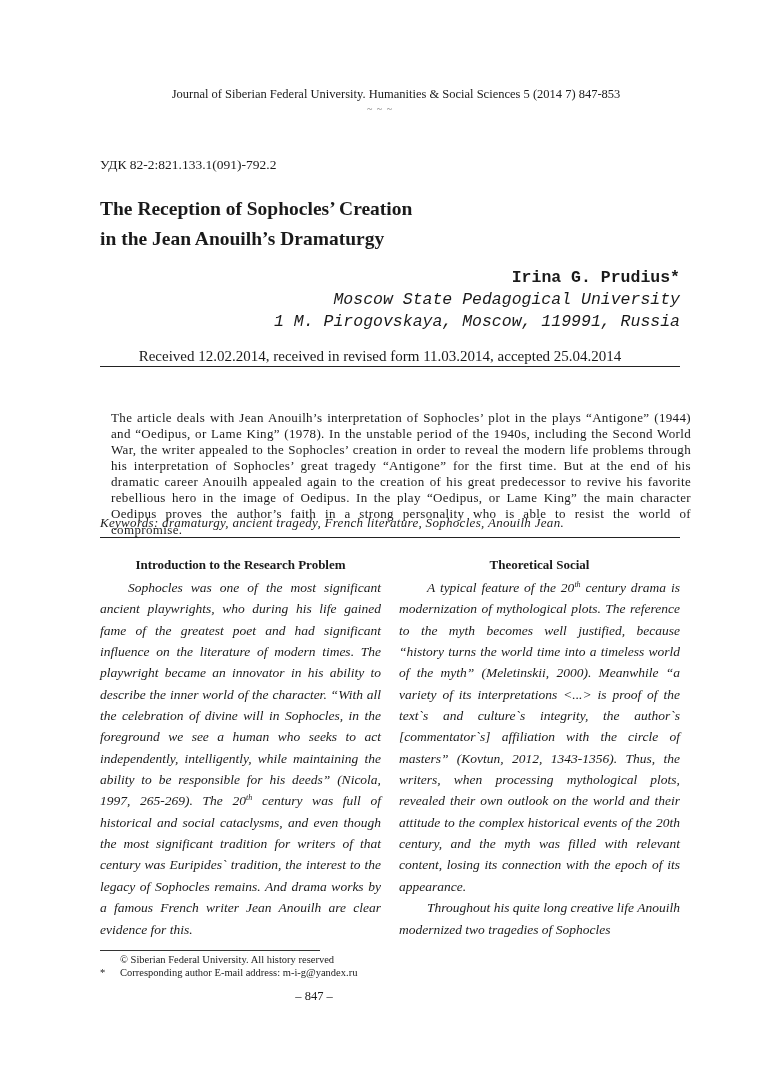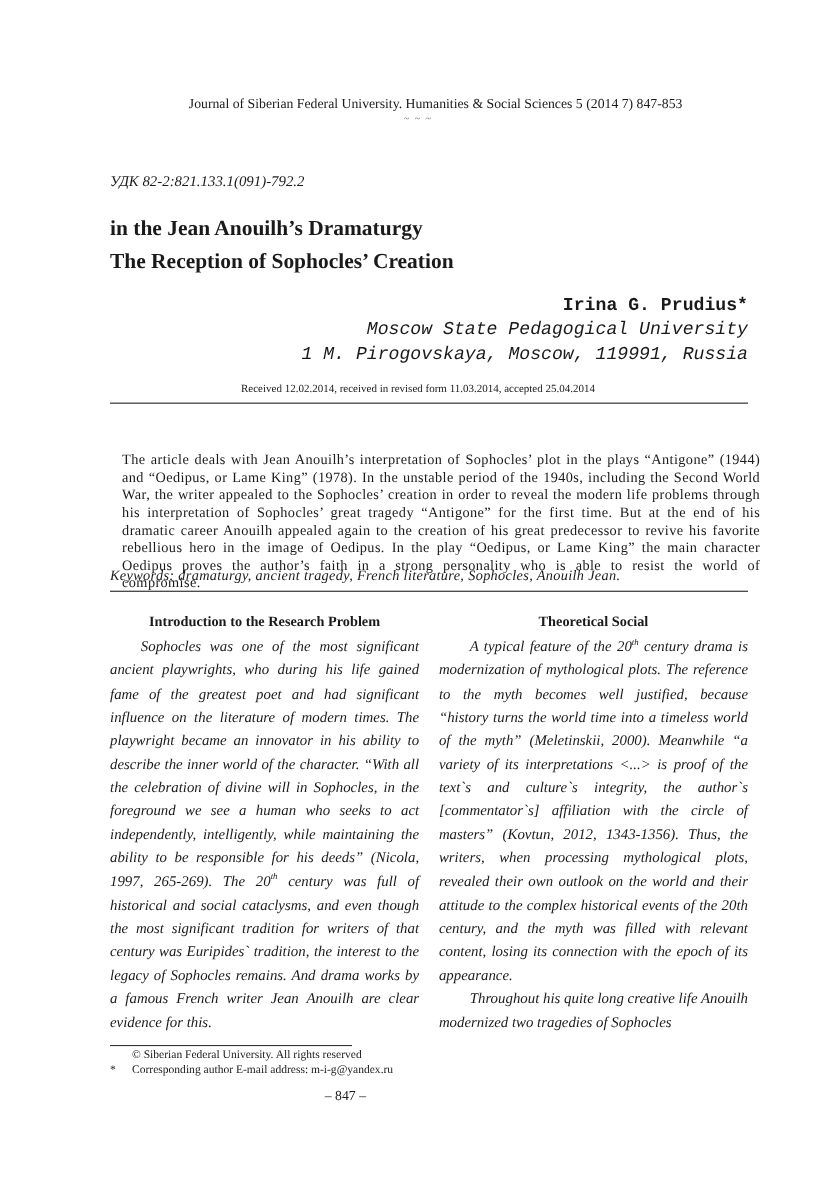--- a/index.html
+++ b/index.html
@@ -3,26 +3,26 @@
 <meta charset="utf-8">
 <style>
   html, body { margin: 0; padding: 0; background: #ffffff; }
   body {
     width: 760px; height: 1080px; position: relative; overflow: hidden;
     font-family: "Liberation Serif", "DejaVu Serif", serif; color: #1a1a1a;
   }
   .abs { position: absolute; }
   .journal-header { top: 87px; left: 16px; width: 760px; text-align: center; font-size: 12.5px; }
   .tilde { top: 103px; left: 0; width: 760px; text-align: center; font-size: 10px; color: #777; letter-spacing: 1px; }
-  .udk { top: 157px; left: 100px; font-size: 13.5px; font-style: italic; }
+  .udk { top: 157px; left: 100px; font-size: 13.5px; }
   .title { top: 194px; left: 100px; font-size: 19.5px; font-weight: bold; line-height: 30px; }
   .author-block { top: 267px; right: 80px; text-align: right; font-family: Liberation Mono, monospace; }
   .author-name { font-size: 16.5px; font-weight: bold; line-height: 22px; }
   .affil { font-size: 16.5px; font-style: italic; line-height: 22px; }
-  .received { top: 348px; left: 0; width: 760px; text-align: center; font-size: 10px; }
+  .received { top: 348px; left: 0; width: 760px; text-align: center; font-size: 15px; }
   .rule { left: 100px; width: 580px; height: 0; border-top: 1.3px solid #222; }
   .rule-top { top: 366px; }
   .rule-bottom { top: 537px; }
   .abstract {
     top: 372px; left: 111px; width: 580px; font-size: 13px; 
     line-height: 16px; text-align: justify; letter-spacing: 0.35px; word-spacing: 0.5px; margin-top: 38px;
   }
   .keywords { top: 515px; left: 100px; width: 580px; font-size: 13px; font-style: italic; letter-spacing: 0.3px; }
   .col { top: 555px; width: 281px; font-size: 13.5px; line-height: 21.35px; text-align: justify; }
   .col-left { left: 100px; }
@@ -39,22 +39,22 @@
 </style>
 </head>
 <body>
 
 <div class="abs journal-header">Journal of  Siberian Federal University.  Humanities &amp; Social Sciences 5 (2014 7) 847-853</div>
 <div class="abs tilde">~ ~ ~</div>
 
 <div class="abs udk">УДК 82-2:821.133.1(091)-792.2</div>
 
 <div class="abs title">
+  <div>The Reception of Sophocles’ Creation</div>
   <div>in the Jean Anouilh’s Dramaturgy</div>
-  <div>The Reception of Sophocles’ Creation</div>
 </div>
 
 <div class="abs author-block">
   <div class="author-name">Irina G. Prudius*</div>
   <div class="affil">Moscow State Pedagogical University</div>
   <div class="affil">1 M. Pirogovskaya, Moscow, 119991, Russia</div>
 </div>
 
 <div class="abs received">Received 12.02.2014, received in revised form 11.03.2014, accepted 25.04.2014</div>
 
@@ -68,18 +68,18 @@
   <p><span>Sophocles was one of the most significant ancient playwrights, who during his life gained fame of the greatest poet and had significant influence on the literature of modern times. The playwright became an innovator in his ability to describe the inner world of the character. “With all the celebration of divine will in Sophocles, in the foreground we see a human who seeks to act independently, intelligently, while maintaining the ability to be responsible for his deeds” (Nicola, 1997, 265-269). The 20</span><sup>th</sup><span> century was full of historical and social cataclysms, and even though the most significant tradition for writers of that century was Euripides` tradition, the interest to the legacy of Sophocles remains. And drama works by a famous French writer Jean Anouilh are clear evidence for this.</span></p>
 </div>
 
 <div class="abs col col-right">
   <h2>Theoretical Social</h2>
   <p><span>A typical feature of the 20</span><sup>th</sup><span> century drama is modernization of mythological plots. The reference to the myth becomes well justified, because “history turns the world time into a timeless world of the myth” (Meletinskii, 2000). Meanwhile “a variety of its interpretations &lt;...&gt; is proof of the text`s and culture`s integrity, the author`s [commentator`s] affiliation with the circle of masters” (Kovtun, 2012, 1343-1356). Thus, the writers, when processing mythological plots, revealed their own outlook on the world and their attitude to the complex historical events of the 20th century, and the myth was filled with relevant content, losing its connection with the epoch of its appearance.</span></p>
   <p>Throughout his quite long creative life Anouilh modernized two tragedies of Sophocles</p>
 </div>
 
 <div class="abs fn-rule"></div>
-<div class="abs fn fn1">© Siberian Federal University. All rights reserved</div>
+<div class="abs fn fn1">© Siberian Federal University. All history reserved</div>
 <div class="abs fn fn2">
   <span class="star">*</span><span>Corresponding author E-mail address: m-i-g@yandex.ru</span>
 </div>
 
 <div class="abs page-num">– 847 –</div>
 
 </body></html>

